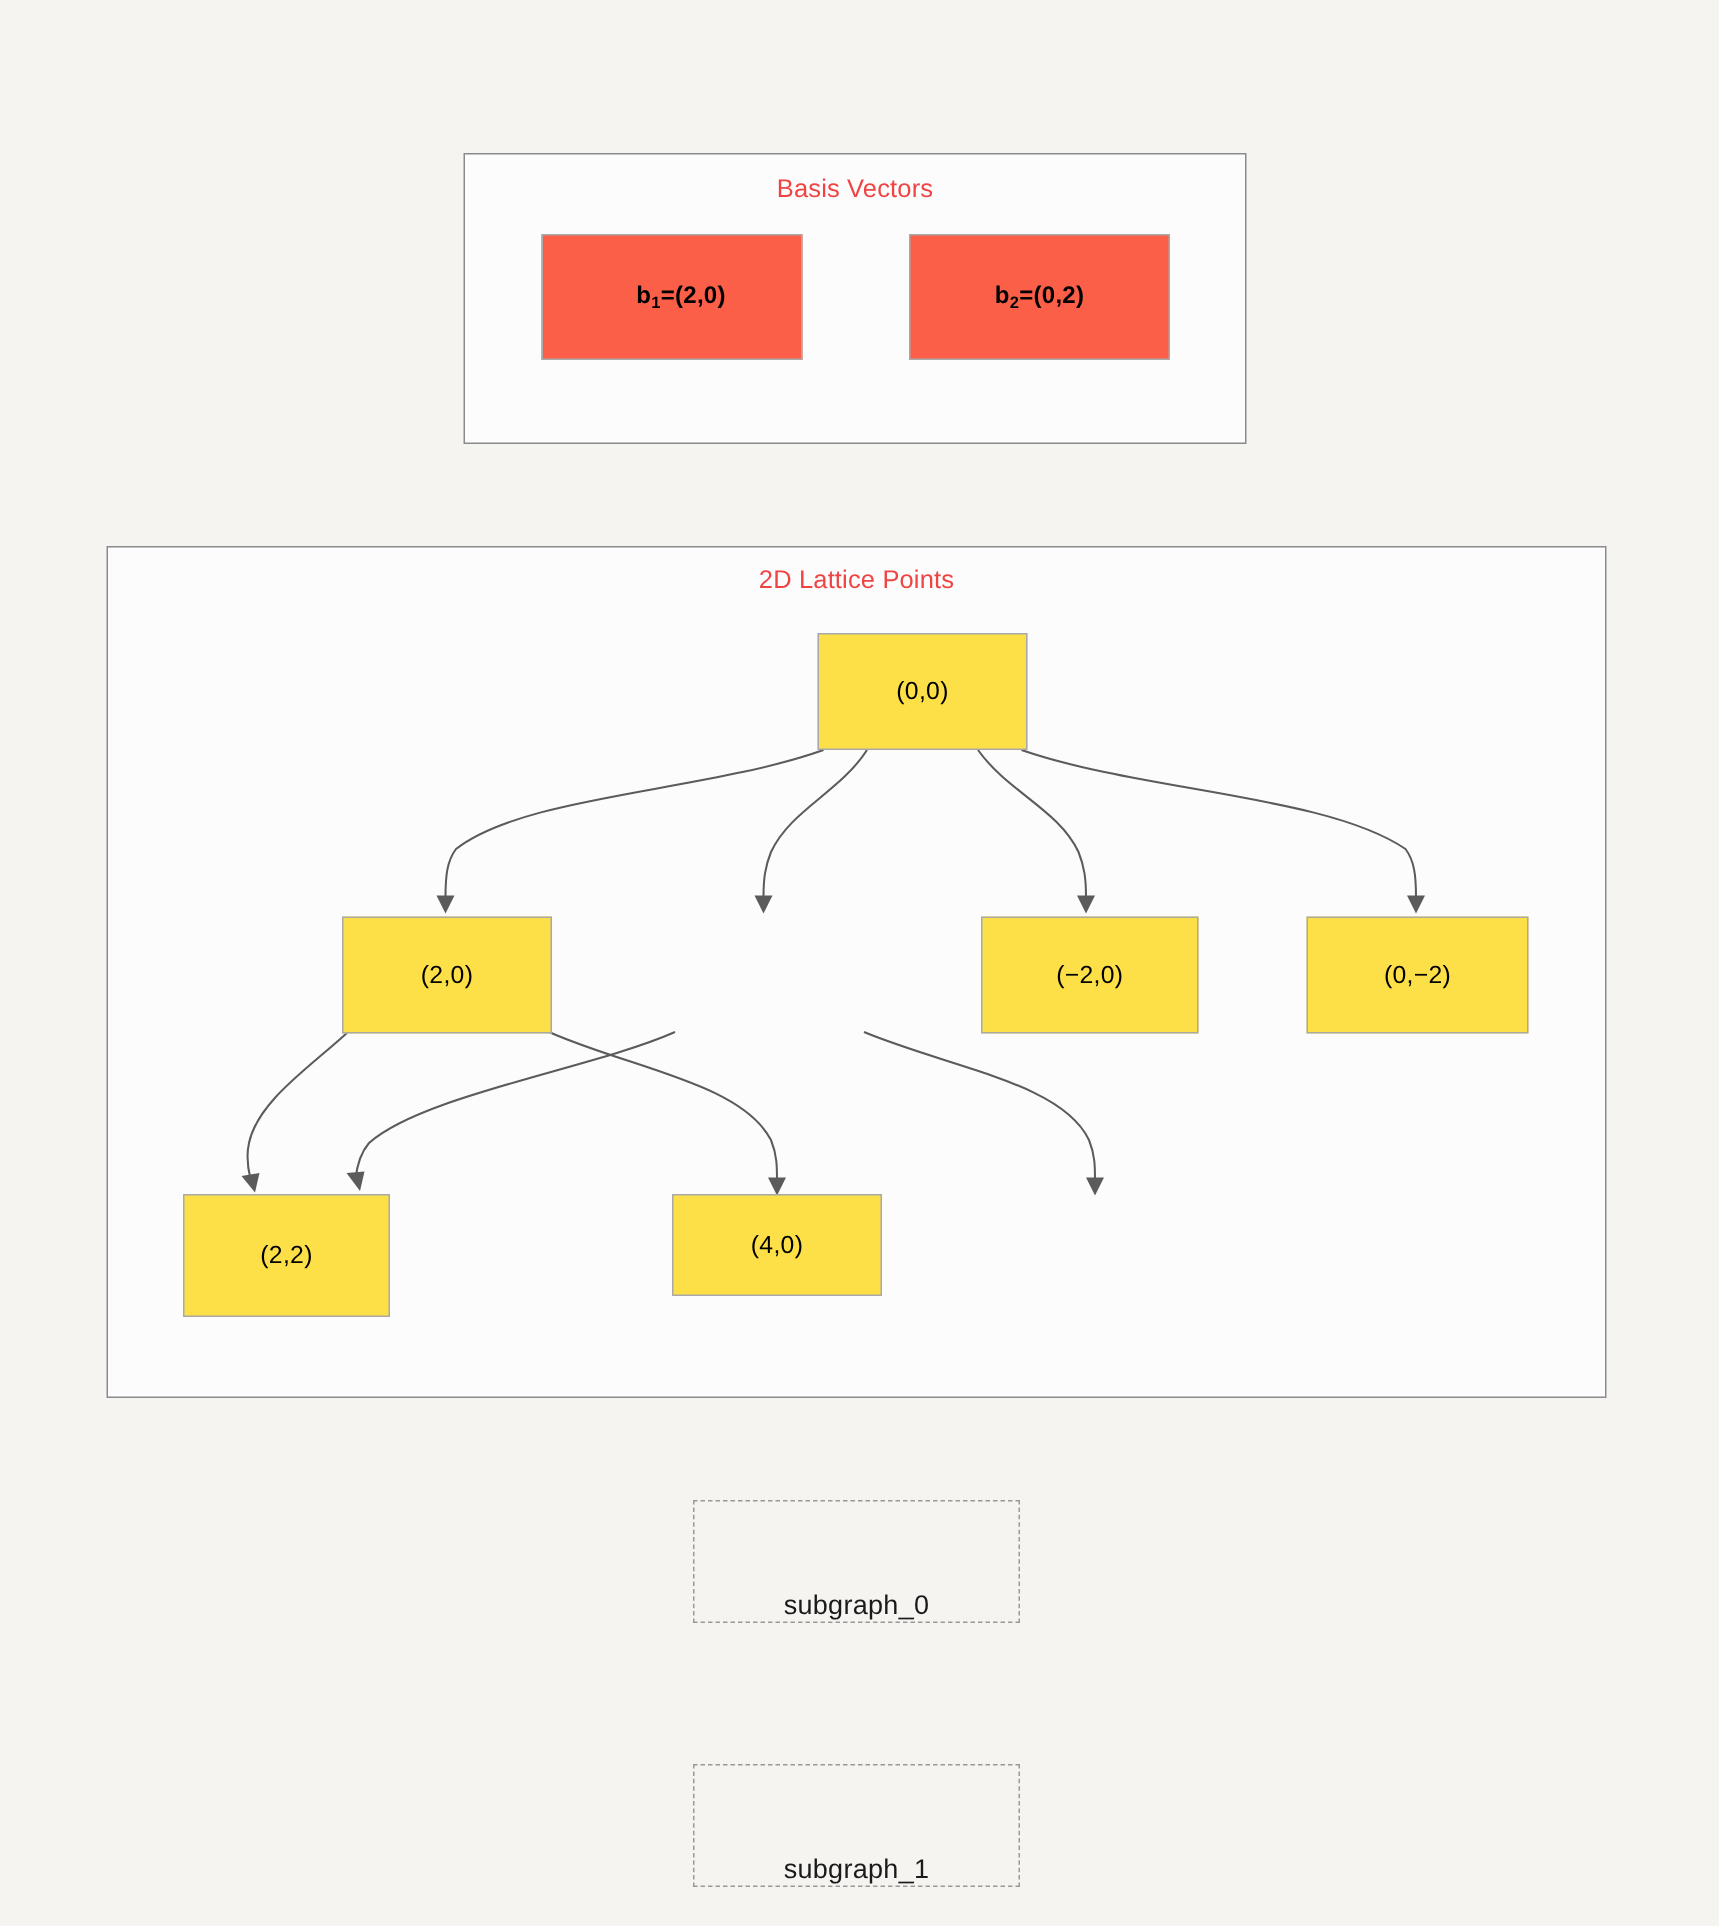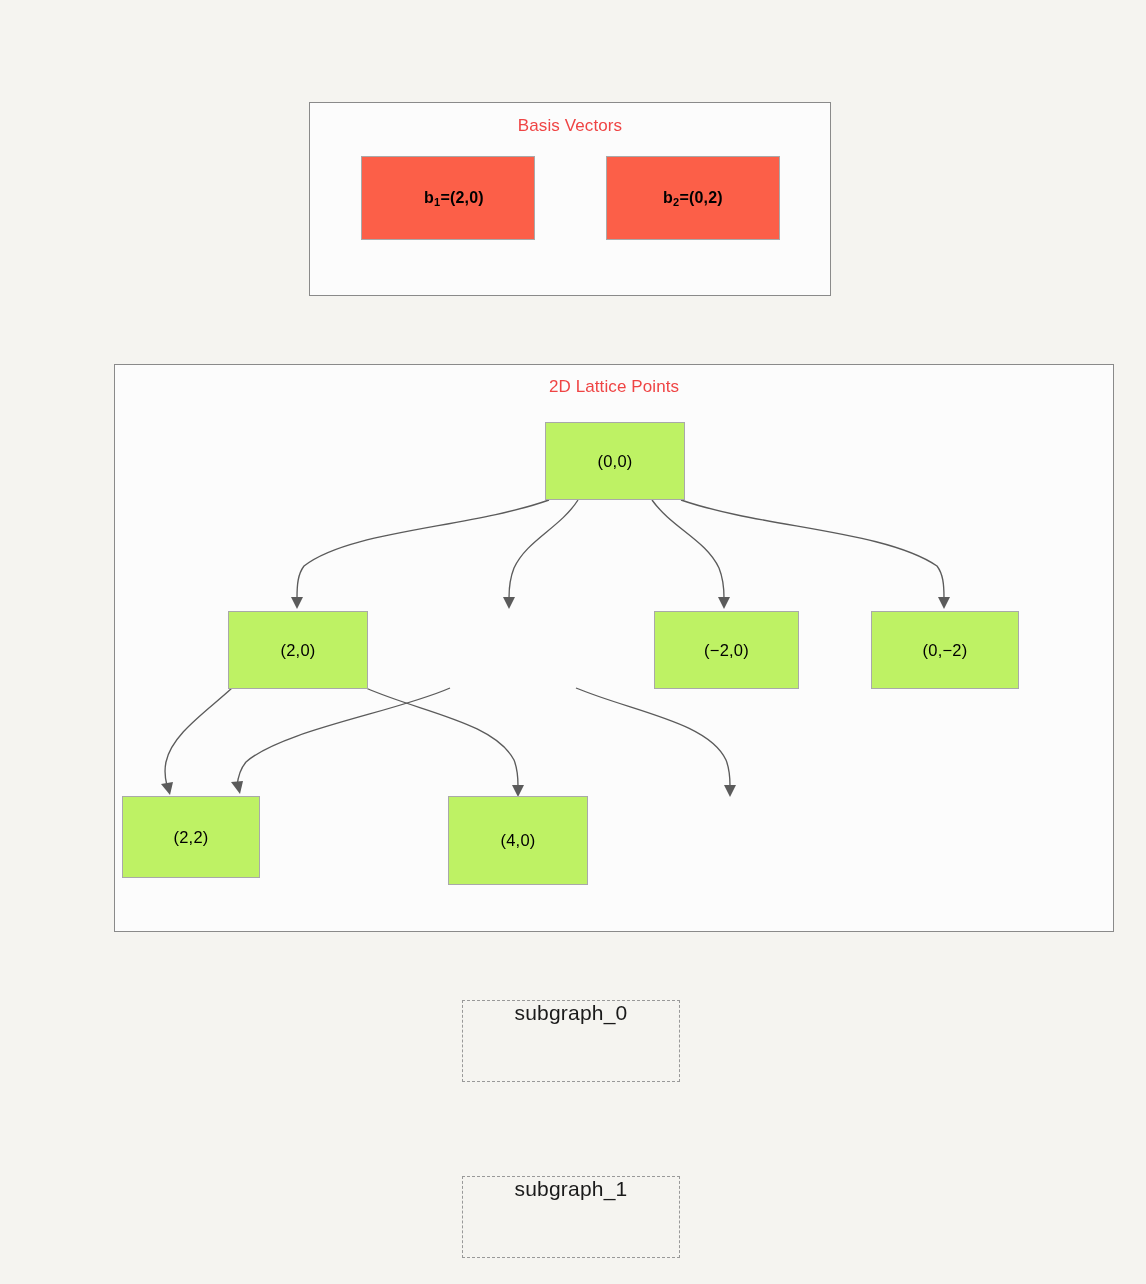--- a/index.html
+++ b/index.html
@@ -34,21 +34,20 @@
     left: 309px;
     top: 102px;
     width: 522px;
     height: 194px;
   }
   #lattice-container {
     left: 71px;
     top: 364px;
     width: 1000px;
     height: 568px;
-    margin-left: 43px;
   }
   .container-title {
     position: absolute;
     left: 0;
     width: 100%;
     text-align: center;
     color: #ef4444;
     font-size: 17px;
     line-height: 20px;
     letter-spacing: 0.1px;
@@ -63,21 +62,21 @@
     display: flex;
     align-items: center;
     justify-content: center;
     color: #000000;
     font-size: 16.5px;
     line-height: 1;
     letter-spacing: 0.2px;
     white-space: nowrap;
   }
   .node.lattice {
-    background: #bef264;
+    background: #fde047;
     border: 1px solid #a9a9a9;
   }
   .node.basis {
     background: #fc5f48;
     border: 1px solid #a9a9a9;
     font-weight: bold;
     font-size: 16px;
   }
   .node.basis sub {
     font-size: 11px;
@@ -86,24 +85,24 @@
     bottom: -3px;
   }
 
   
   .subgraph-box {
     position: absolute;
     box-sizing: border-box;
     background: transparent;
     border: 1.5px dashed #999999;
     display: flex;
-    align-items: flex-start;
+    align-items: flex-end;
     justify-content: center;
     color: #1a1a1a;
-    font-size: 21px;
+    font-size: 18px;
     letter-spacing: 0.2px;
   }
   #subgraph-0 { left: 462px; top: 1000px; width: 218px; height: 82px; }
   #subgraph-1 { left: 462px; top: 1176px; width: 218px; height: 82px; }
 
   
   #edges {
     position: absolute;
     left: 0; top: 0;
     width: 1146px;
@@ -197,21 +196,21 @@
   </div>
 
   <div class="node lattice" style="left:871px; top:611px; width:148px; height:78px;">
     <span>(0,−2)</span>
   </div>
 
   <div class="node lattice" style="left:122px; top:796px; width:138px; height:82px;justify-content:center;">
     <span>(2,2)</span>
   </div>
 
-  <div class="node lattice" style="left:448px; top:796px; width:140px; height:89px;">
+  <div class="node lattice" style="left:448px; top:796px; width:140px; height:68px;">
     <span>(4,0)</span>
   </div>
 
 
   <div class="subgraph-box" id="subgraph-0">
     <span>subgraph_0</span>
   </div>
 
   <div class="subgraph-box" id="subgraph-1">
     <span>subgraph_1</span>

